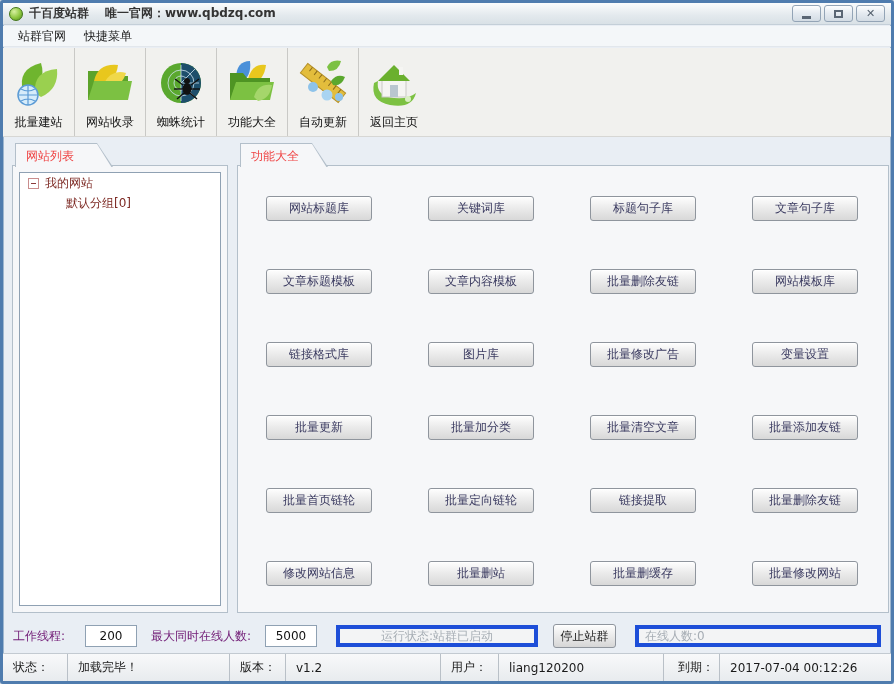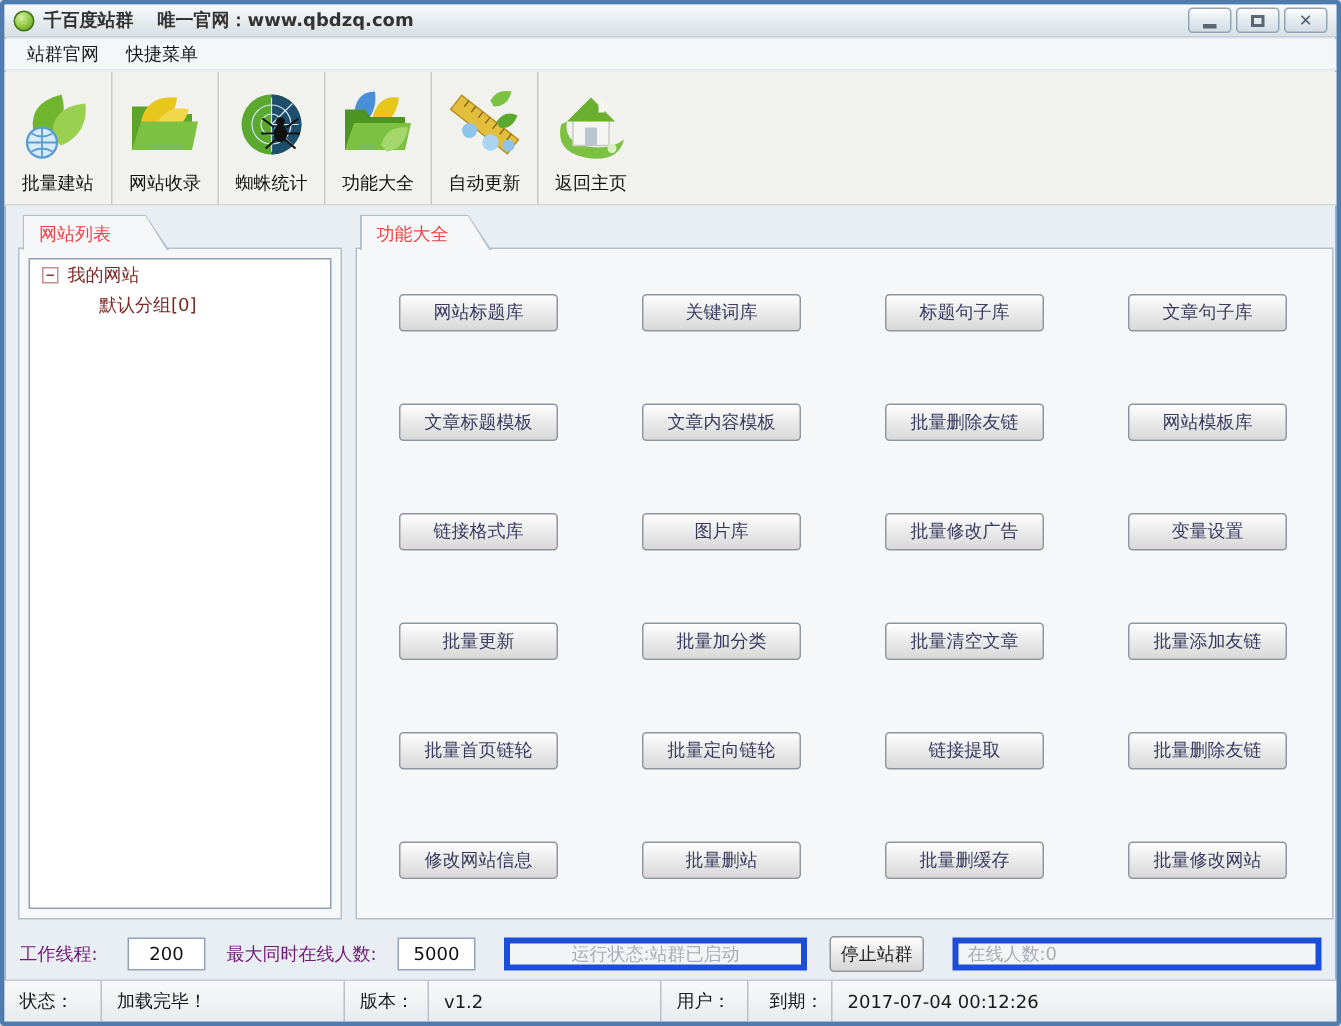--- a/index.html
+++ b/index.html
@@ -332,17 +332,18 @@
     <button class="stop-btn">停止站群</button>
     <span class="ctl-disabled" style="left:632px; width:246px; padding-left:6px">在线人数:0</span>
   </div>
 
   <div class="statusbar">
     <span class="scell w-status-l">状态：</span>
     <span class="scell w-status-v">加载完毕！</span>
     <span class="scell w-ver-l">版本：</span>
     <span class="scell w-ver-v">v1.2</span>
     <span class="scell w-user-l">用户：</span>
+    <span class="scell w-user-v">liang120200</span>
     <span class="scell w-exp-l">到期：</span>
     <span class="scell w-exp-v">2017-07-04 00:12:26</span>
   </div>
 
 </div>
 
 </body></html>

